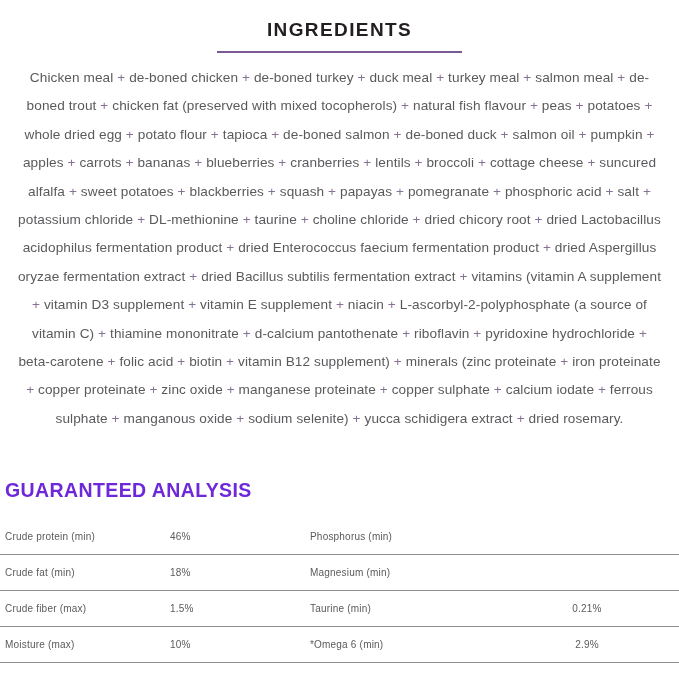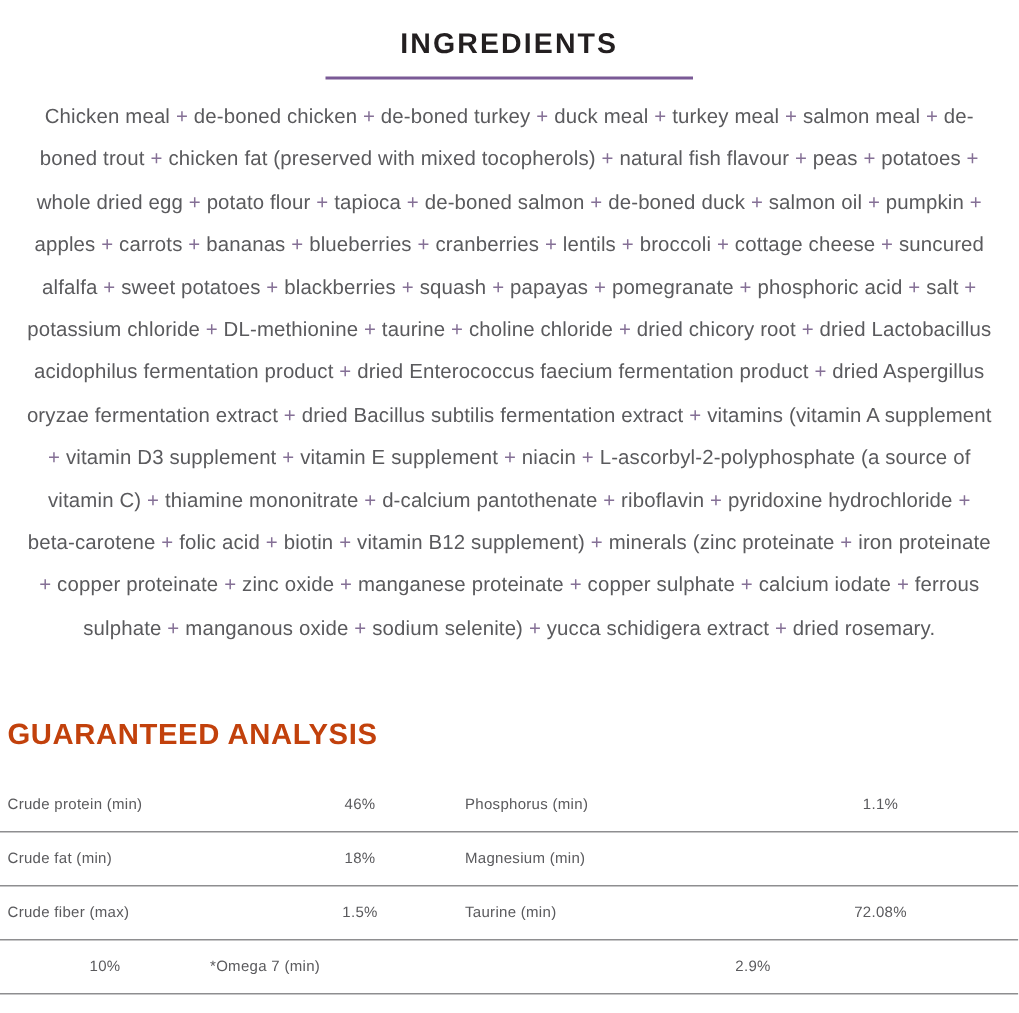--- a/index.html
+++ b/index.html
@@ -39,34 +39,34 @@
     color: #5a5a5d;
   }
   .ingredients-text .plus { color: #857096; }
 
   
   .analysis-title {
     margin: 46px 0 0 5px;
     font-size: 19.5px;
     font-weight: bold;
     letter-spacing: 0.4px;
-    color: #c2410c;
+    color: #6d28d9;
   }
   .ga-table { margin-top: 17px; }
   .ga-row {
     display: flex;
     align-items: center;
     height: 36px;
     border-bottom: 1px solid #8e8e90;
     font-size: 10px;
     letter-spacing: 0.2px;
     color: #5a5a5d;
   }
   .cell-label1 { width: 170px; padding-left: 5px; }
-  .cell-value1 { width: 140px; text-align: center; }
+  .cell-value1 { width: 140px; text-align: left; }
   .cell-label2 { width: 185px; }
   .cell-value2 { flex: 1; text-align: center; }
 </style>
 </head>
 <body>
 
 <div class="page">
 
   <h1 class="ingredients-title">INGREDIENTS</h1>
 
@@ -75,36 +75,36 @@
   <p class="ingredients-text">Chicken meal <span class="plus">+</span> de-boned chicken <span class="plus">+</span> de-boned turkey <span class="plus">+</span> duck meal <span class="plus">+</span> turkey meal <span class="plus">+</span> salmon meal <span class="plus">+</span> de-boned trout <span class="plus">+</span> chicken fat (preserved with mixed tocopherols) <span class="plus">+</span> natural fish flavour <span class="plus">+</span> peas <span class="plus">+</span> potatoes <span class="plus">+</span> whole dried egg <span class="plus">+</span> potato flour <span class="plus">+</span> tapioca <span class="plus">+</span> de-boned salmon <span class="plus">+</span> de-boned duck <span class="plus">+</span> salmon oil <span class="plus">+</span> pumpkin <span class="plus">+</span> apples <span class="plus">+</span> carrots <span class="plus">+</span> bananas <span class="plus">+</span> blueberries <span class="plus">+</span> cranberries <span class="plus">+</span> lentils <span class="plus">+</span> broccoli <span class="plus">+</span> cottage cheese <span class="plus">+</span> suncured alfalfa <span class="plus">+</span> sweet potatoes <span class="plus">+</span> blackberries <span class="plus">+</span> squash <span class="plus">+</span> papayas <span class="plus">+</span> pomegranate <span class="plus">+</span> phosphoric acid <span class="plus">+</span> salt <span class="plus">+</span> potassium chloride <span class="plus">+</span> DL-methionine <span class="plus">+</span> taurine <span class="plus">+</span> choline chloride <span class="plus">+</span> dried chicory root <span class="plus">+</span> dried Lactobacillus acidophilus fermentation product <span class="plus">+</span> dried Enterococcus faecium fermentation product <span class="plus">+</span> dried Aspergillus oryzae fermentation extract <span class="plus">+</span> dried Bacillus subtilis fermentation extract <span class="plus">+</span> vitamins (vitamin A supplement <span class="plus">+</span> vitamin D3 supplement <span class="plus">+</span> vitamin E supplement <span class="plus">+</span> niacin <span class="plus">+</span> L-ascorbyl-2-polyphosphate (a source of vitamin C) <span class="plus">+</span> thiamine mononitrate <span class="plus">+</span> d-calcium pantothenate <span class="plus">+</span> riboflavin <span class="plus">+</span> pyridoxine hydrochloride <span class="plus">+</span> beta-carotene <span class="plus">+</span> folic acid <span class="plus">+</span> biotin <span class="plus">+</span> vitamin B12 supplement) <span class="plus">+</span> minerals (zinc proteinate <span class="plus">+</span> iron proteinate <span class="plus">+</span> copper proteinate <span class="plus">+</span> zinc oxide <span class="plus">+</span> manganese proteinate <span class="plus">+</span> copper sulphate <span class="plus">+</span> calcium iodate <span class="plus">+</span> ferrous sulphate <span class="plus">+</span> manganous oxide <span class="plus">+</span> sodium selenite) <span class="plus">+</span> yucca schidigera extract <span class="plus">+</span> dried rosemary.</p>
 
   <h2 class="analysis-title">GUARANTEED ANALYSIS</h2>
 
   <div class="ga-table">
 
   <div class="ga-row">
         <div class="cell-label1">Crude protein (min)</div>
         <div class="cell-value1">46%</div>
         <div class="cell-label2">Phosphorus (min)</div>
-        <div class="cell-value2">1.1%</div>
       </div>
       <div class="ga-row">
         <div class="cell-label1">Crude fat (min)</div>
         <div class="cell-value1">18%</div>
         <div class="cell-label2">Magnesium (min)</div>
       </div>
       <div class="ga-row">
         <div class="cell-label1">Crude fiber (max)</div>
         <div class="cell-value1">1.5%</div>
         <div class="cell-label2">Taurine (min)</div>
-        <div class="cell-value2">72.08%</div>
+        <div class="cell-value2">0.21%</div>
       </div>
       <div class="ga-row">
+        <div class="cell-label1">Moisture (max)</div>
         <div class="cell-value1">10%</div>
-        <div class="cell-label2">*Omega 7 (min)</div>
+        <div class="cell-label2">*Omega 6 (min)</div>
         <div class="cell-value2">2.9%</div>
       </div>
       <div class="ga-row">
         <div class="cell-label1">Ash (max)</div>
         <div class="cell-value1">9%</div>
         <div class="cell-label2">*Omega 3 (min)</div>
         <div class="cell-value2">0.3%</div>
       </div>
     </div>
 

